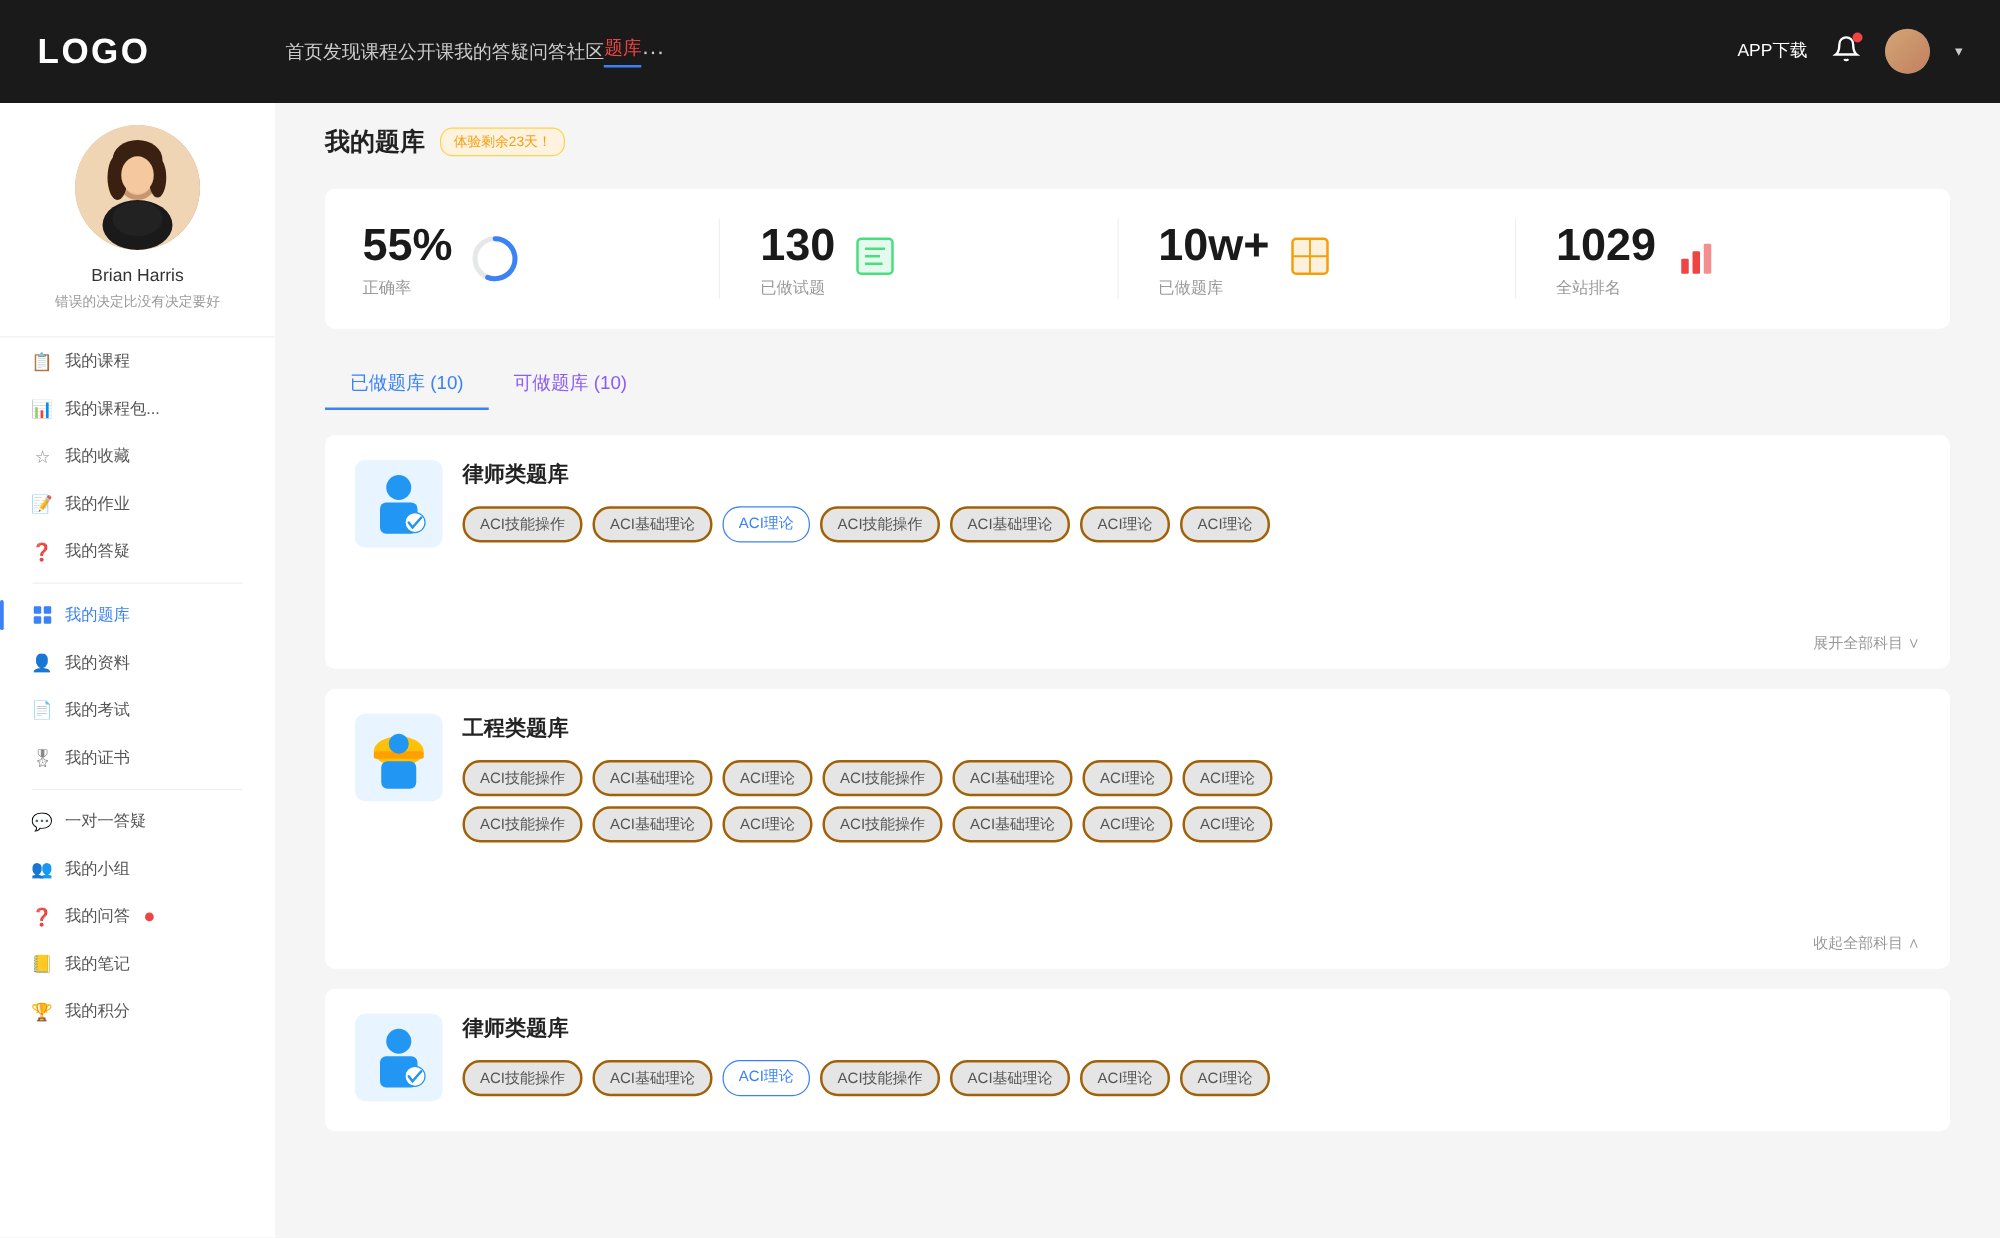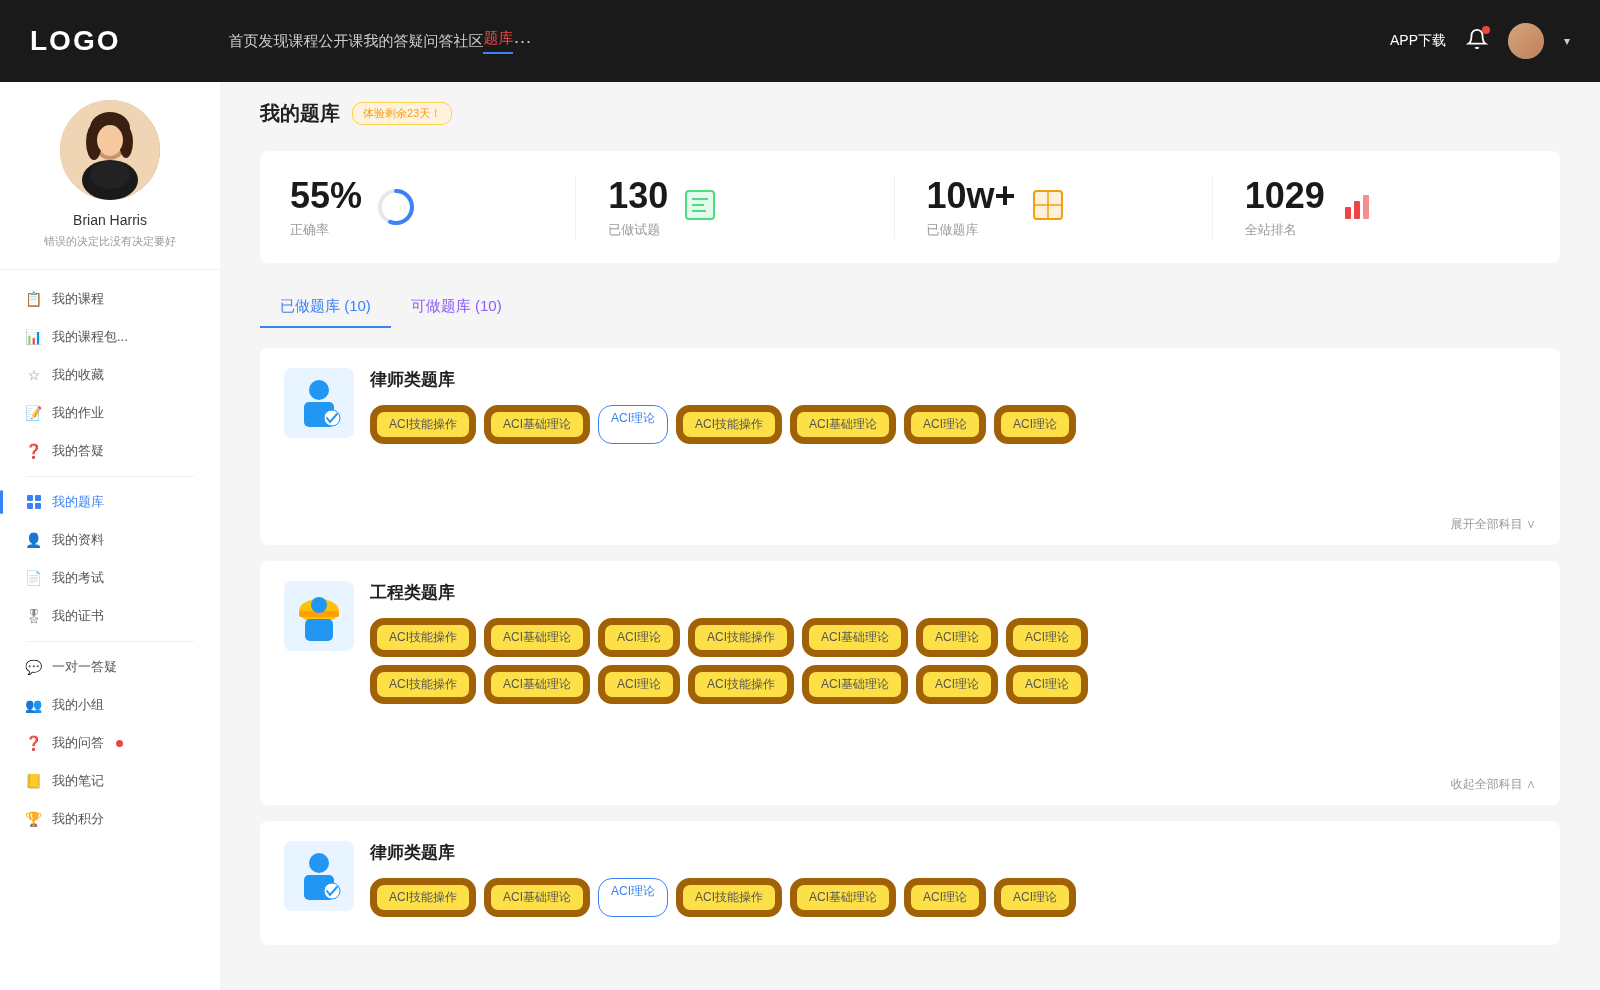--- a/index.html
+++ b/index.html
@@ -88,21 +88,20 @@
       padding: 30px 0;
       flex-shrink: 0;
       min-height: 920px;
     }
     .sidebar-profile {
       display: flex;
       flex-direction: column;
       align-items: center;
       padding: 0 20px 20px;
       border-bottom: 1px solid #f0f0f0;
-      margin-bottom: 10px;
     }
     .profile-avatar {
       width: 100px; height: 100px;
       border-radius: 50%;
       background: linear-gradient(135deg, #e8c5a0, #c89070);
       margin-bottom: 12px;
       overflow: hidden;
       display: flex; align-items: center; justify-content: center;
     }
     .profile-name {
@@ -243,24 +242,24 @@
     .tags-row {
       display: flex;
       flex-wrap: wrap;
       gap: 8px;
       margin-bottom: 8px;
     }
     .tag {
       padding: 4px 12px;
       border-radius: 14px;
       font-size: 12px;
-      background: #fde047;
+      background: #e5e5e5;
       color: #555;
       cursor: pointer;
-      border: 7px solid #a16207;
+      border: 2px solid #a16207;
     }
     .tag.active-tag {
       background: white;
       color: #3b82f6;
       border: 1px solid #3b82f6;
     }
     .expand-btn {
       text-align: right;
       padding: 6px 24px 12px;
       font-size: 12px;

